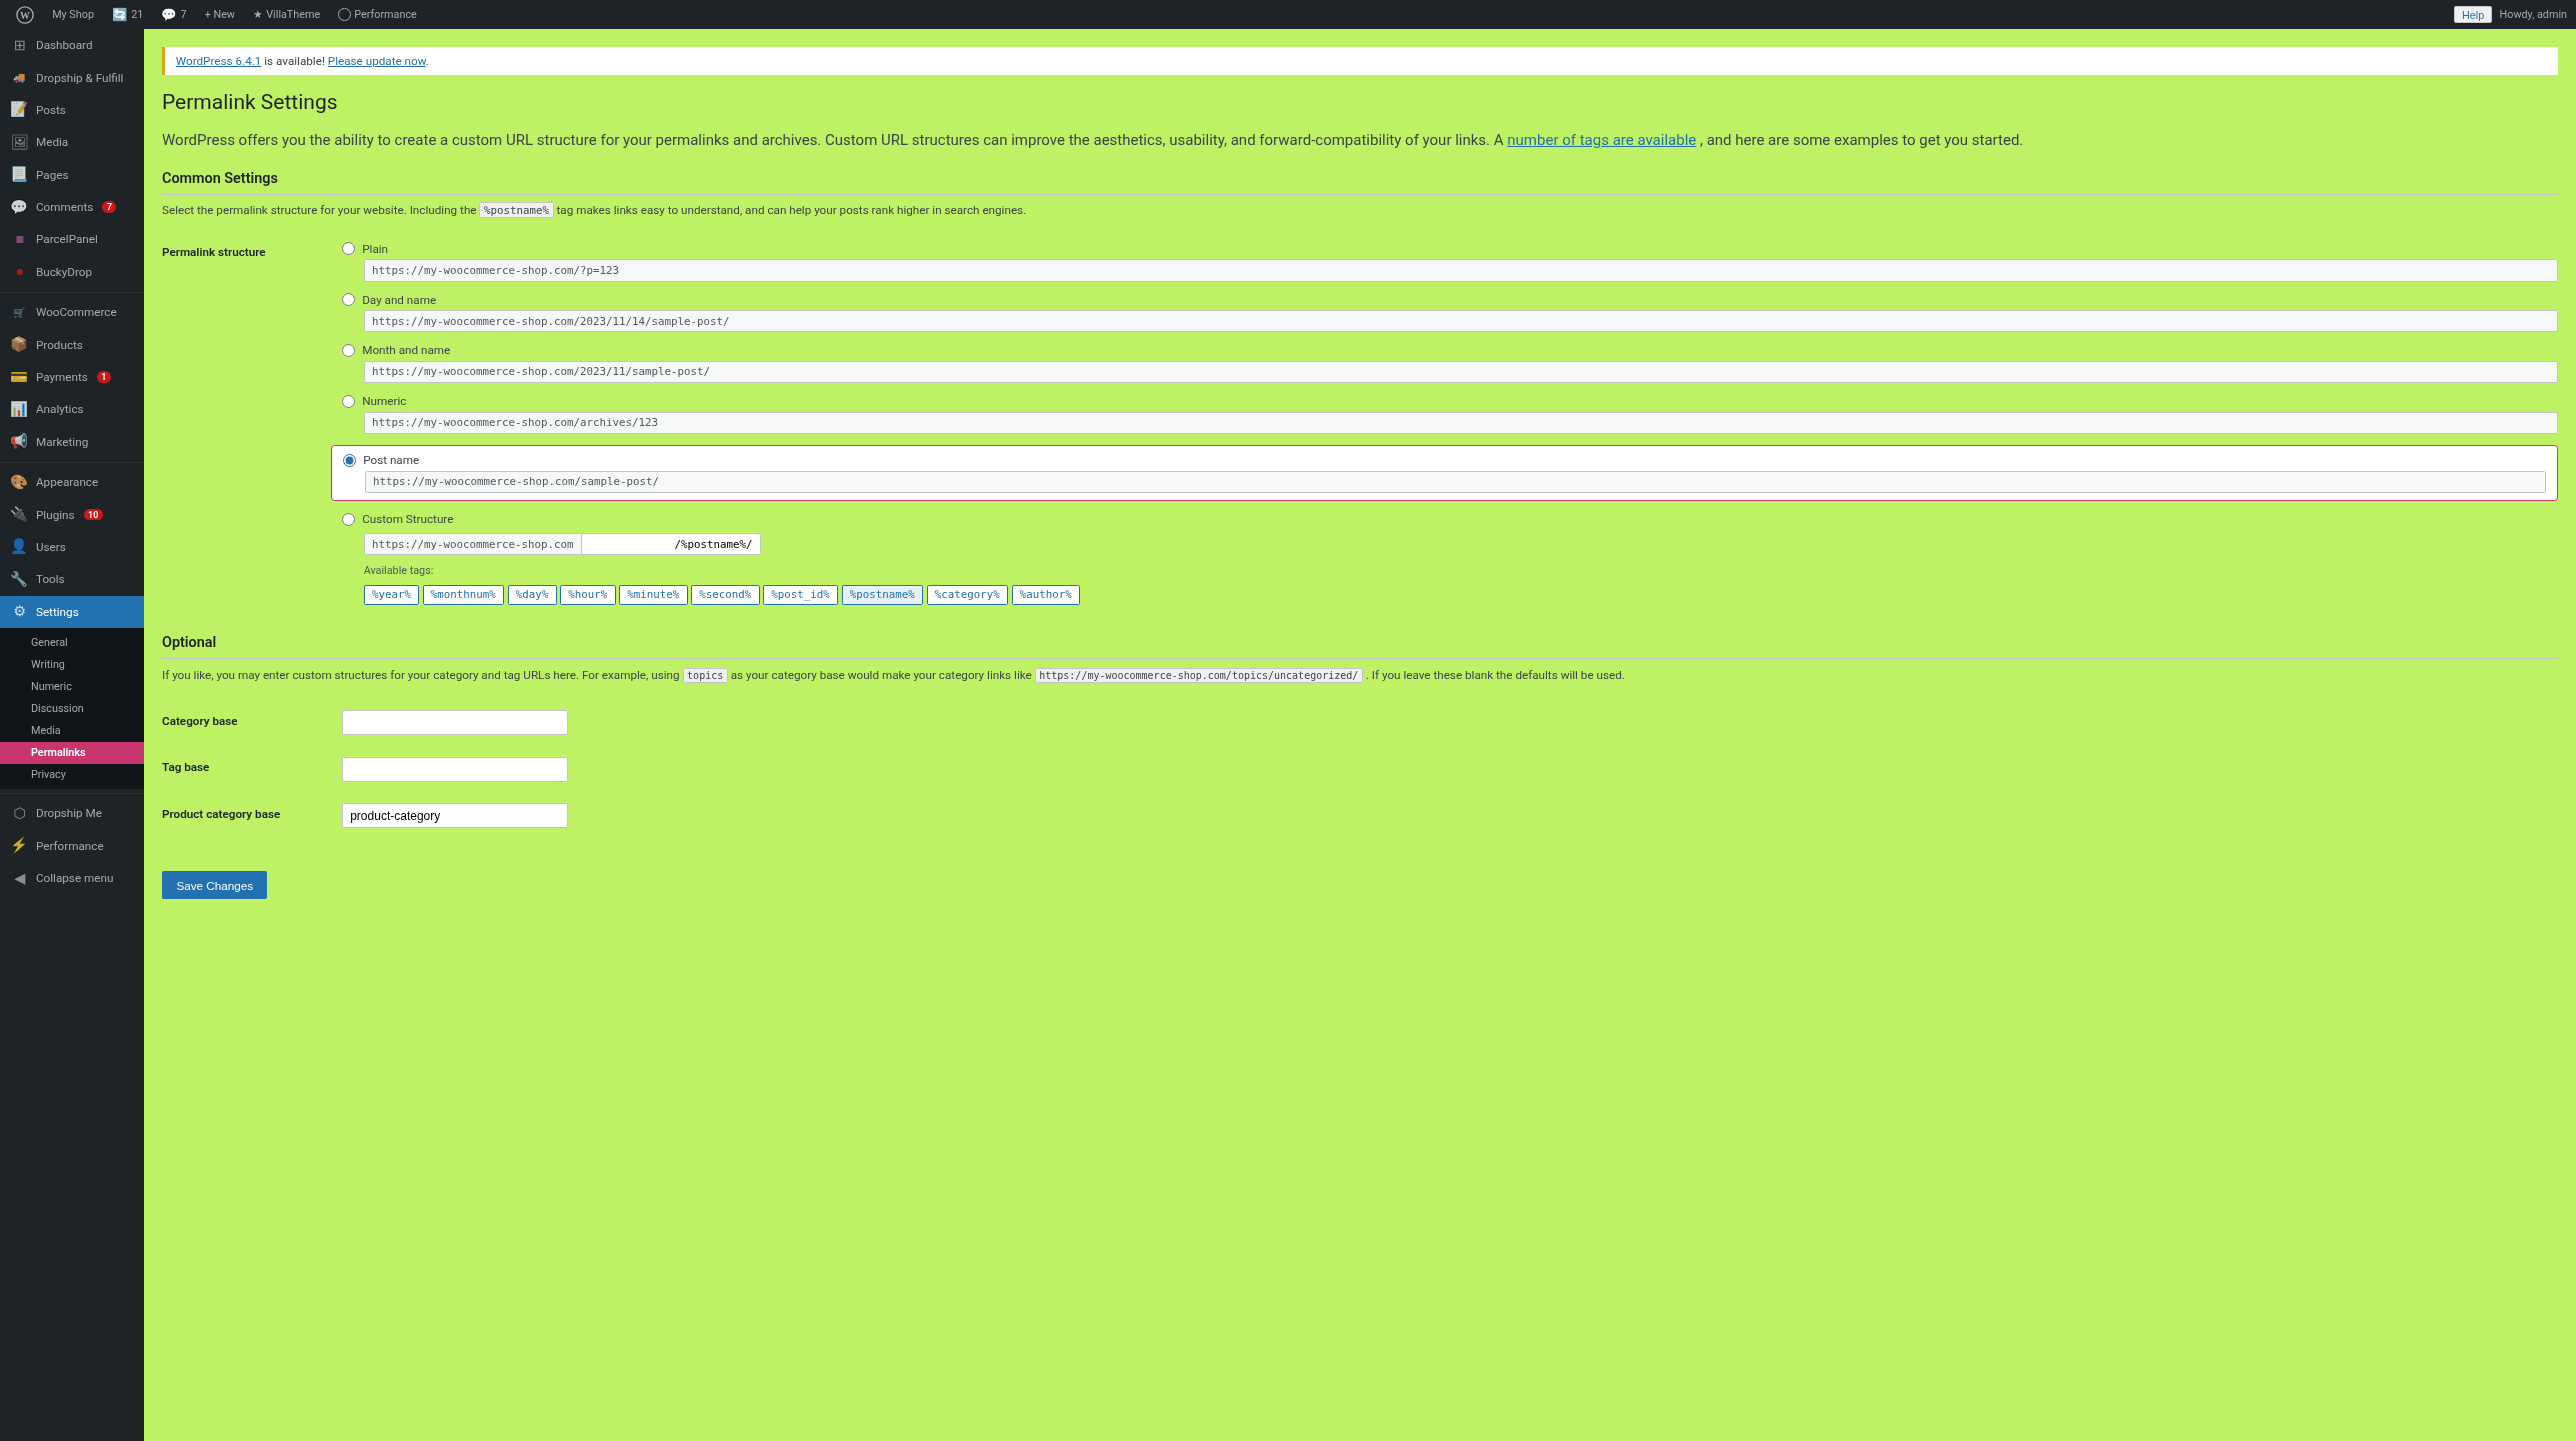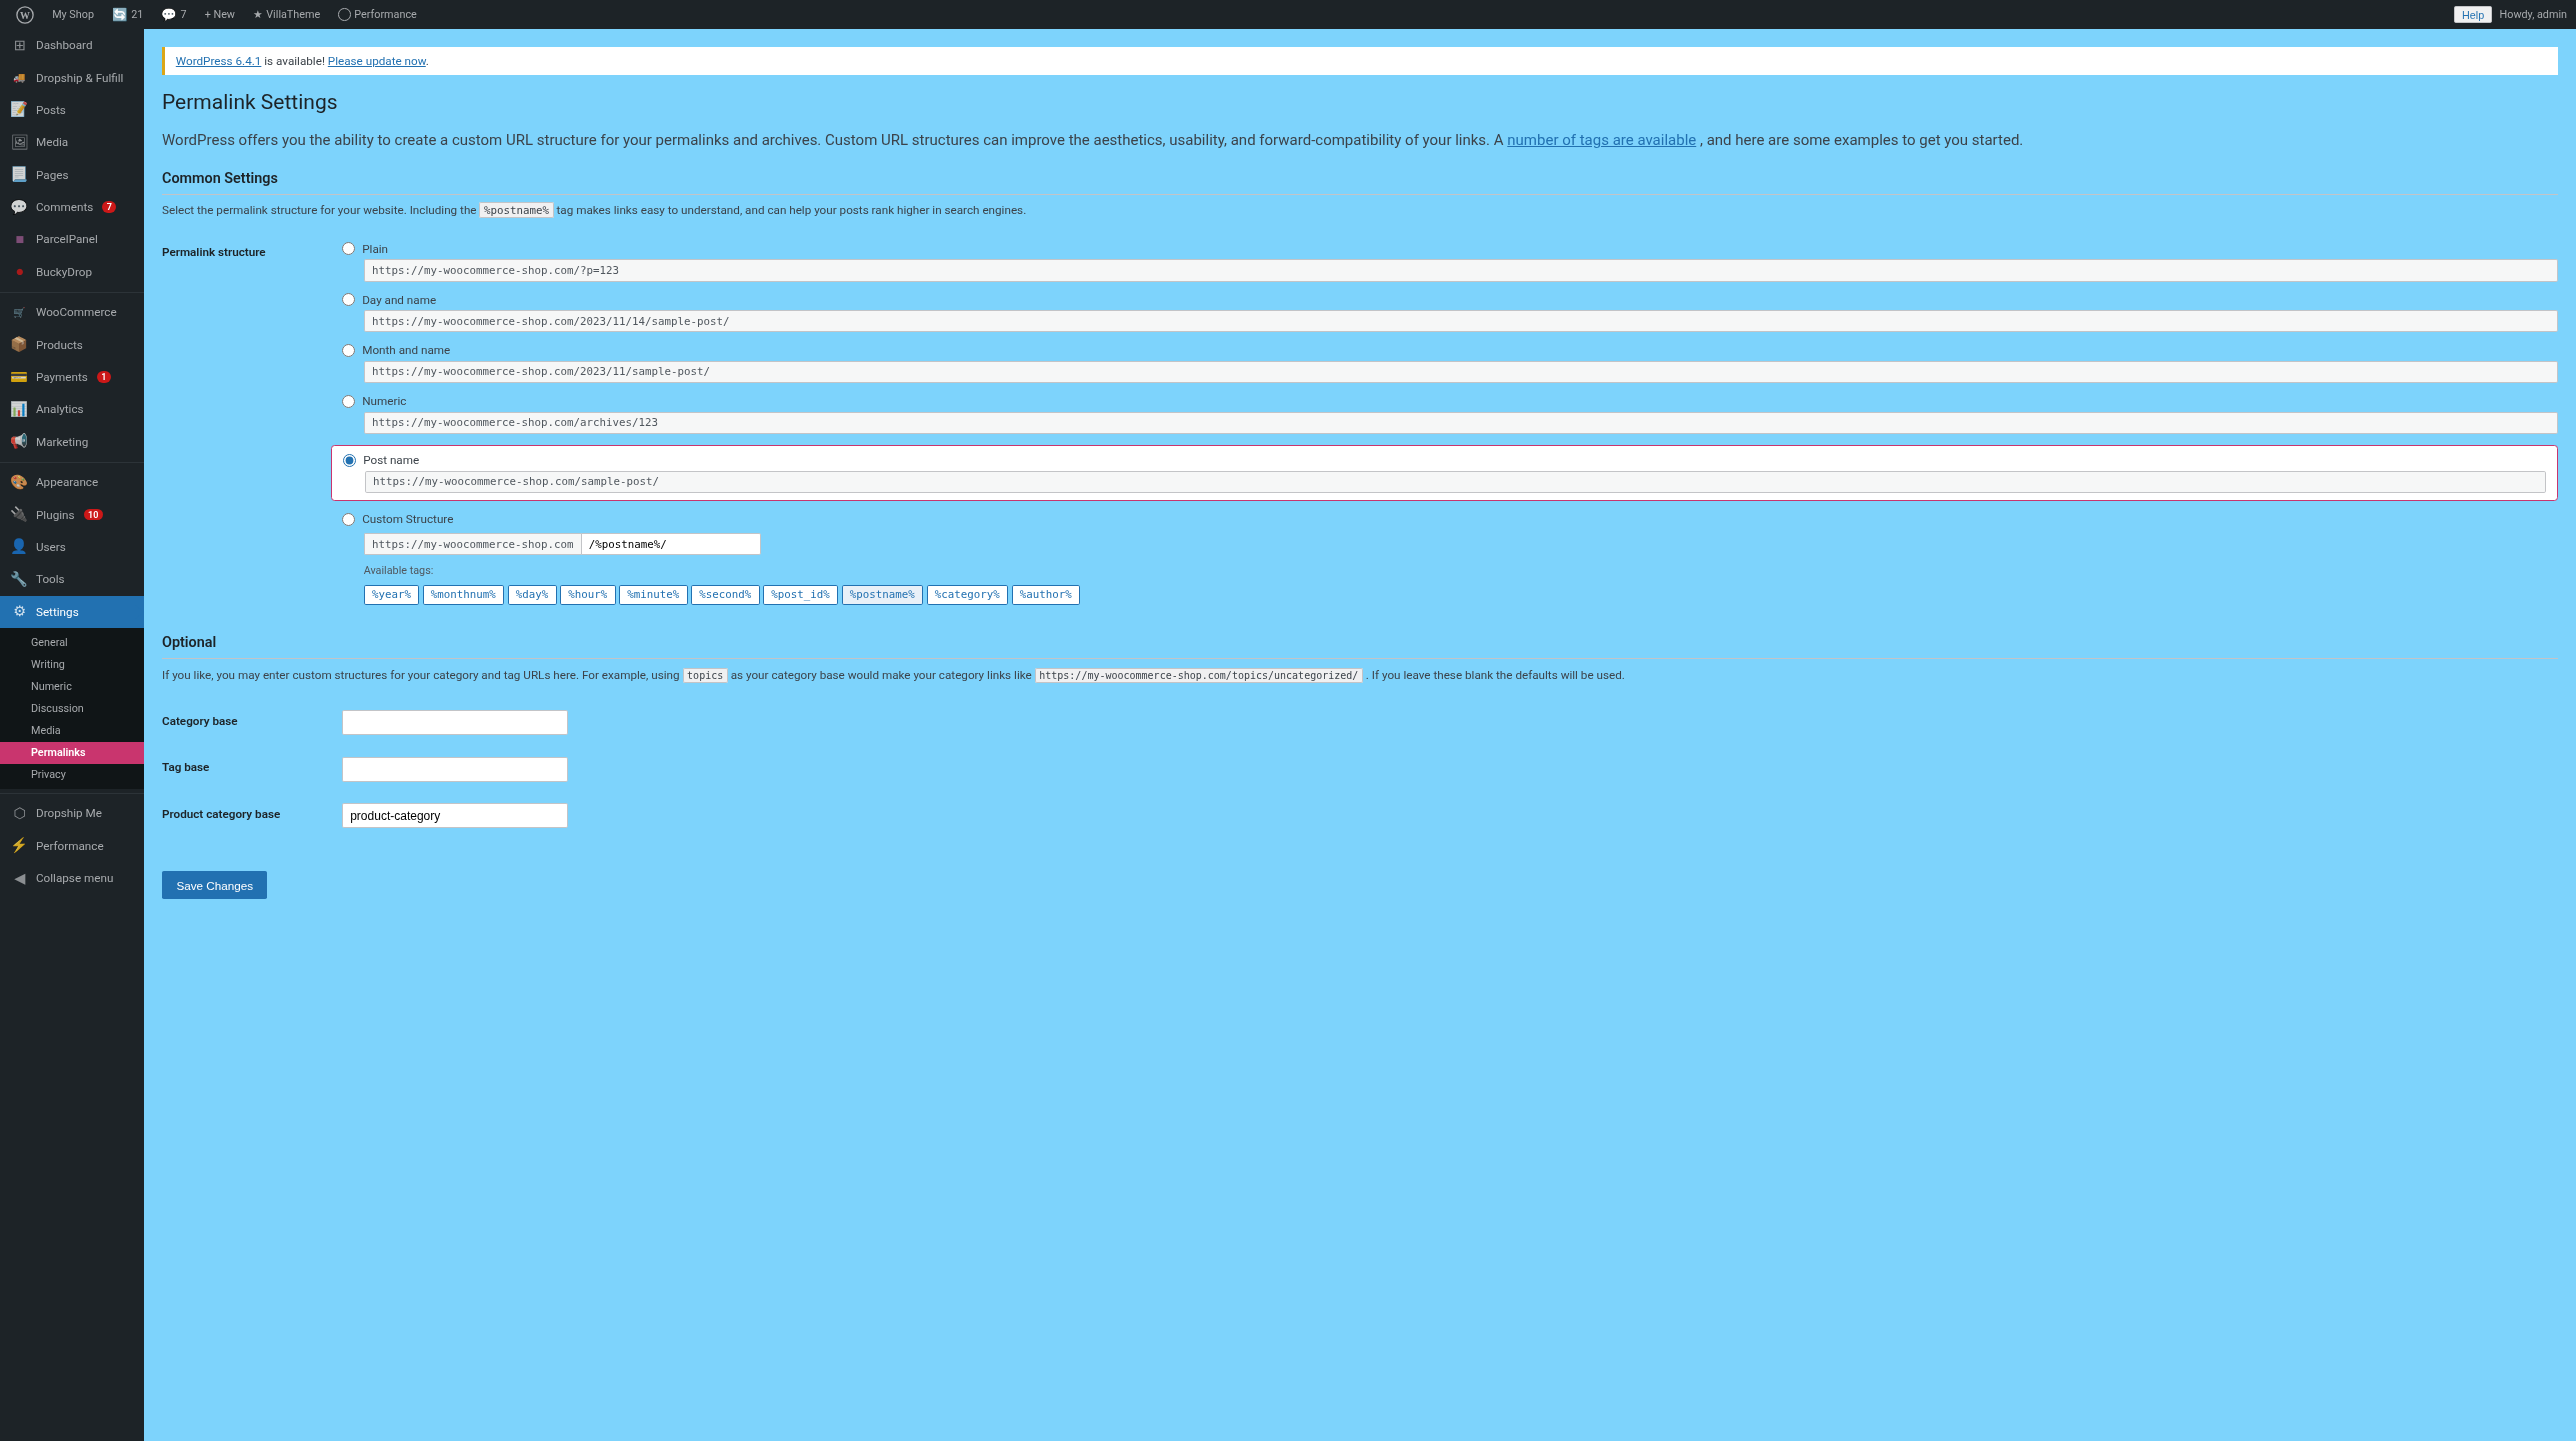--- a/index.html
+++ b/index.html
@@ -116,21 +116,21 @@
       height: 0;
       border-top: 7.2px solid transparent;
       border-bottom: 7.2px solid transparent;
       border-left: 9px solid #2271b1;
     }
     .menu-separator { height: 0.9px; background: #2c3338; margin: 3.6px 0; }
 
     
     #wpbody {
       flex: 1;
-      background: #7dd3fc;
+      background: #bef264;
     }
     #wpbody-content {
       padding: 18px 18px 18px 18px;
     }
 
     
     .notice-update {
       background: #fff;
       border-left: 3.6px solid #dba617;
       padding: 7.2px 10.8px;
@@ -246,20 +246,21 @@
       white-space: nowrap;
     }
     .custom-structure-input {
       border: 0.9px solid #c3c4c7;
       padding: 3.6px 7.2px;
       font-family: monospace;
       font-size: 10.8px;
       width: 180px;
       border-radius: 0 1.8px 1.8px 0;
       outline: none;
+      text-align: right;
     }
 
     .available-tags-label {
       font-size: 10.8px;
       color: #50575e;
       margin-left: 21.7px;
       margin-top: 5.4px;
       margin-bottom: 3.6px;
     }
     .tags-list {

